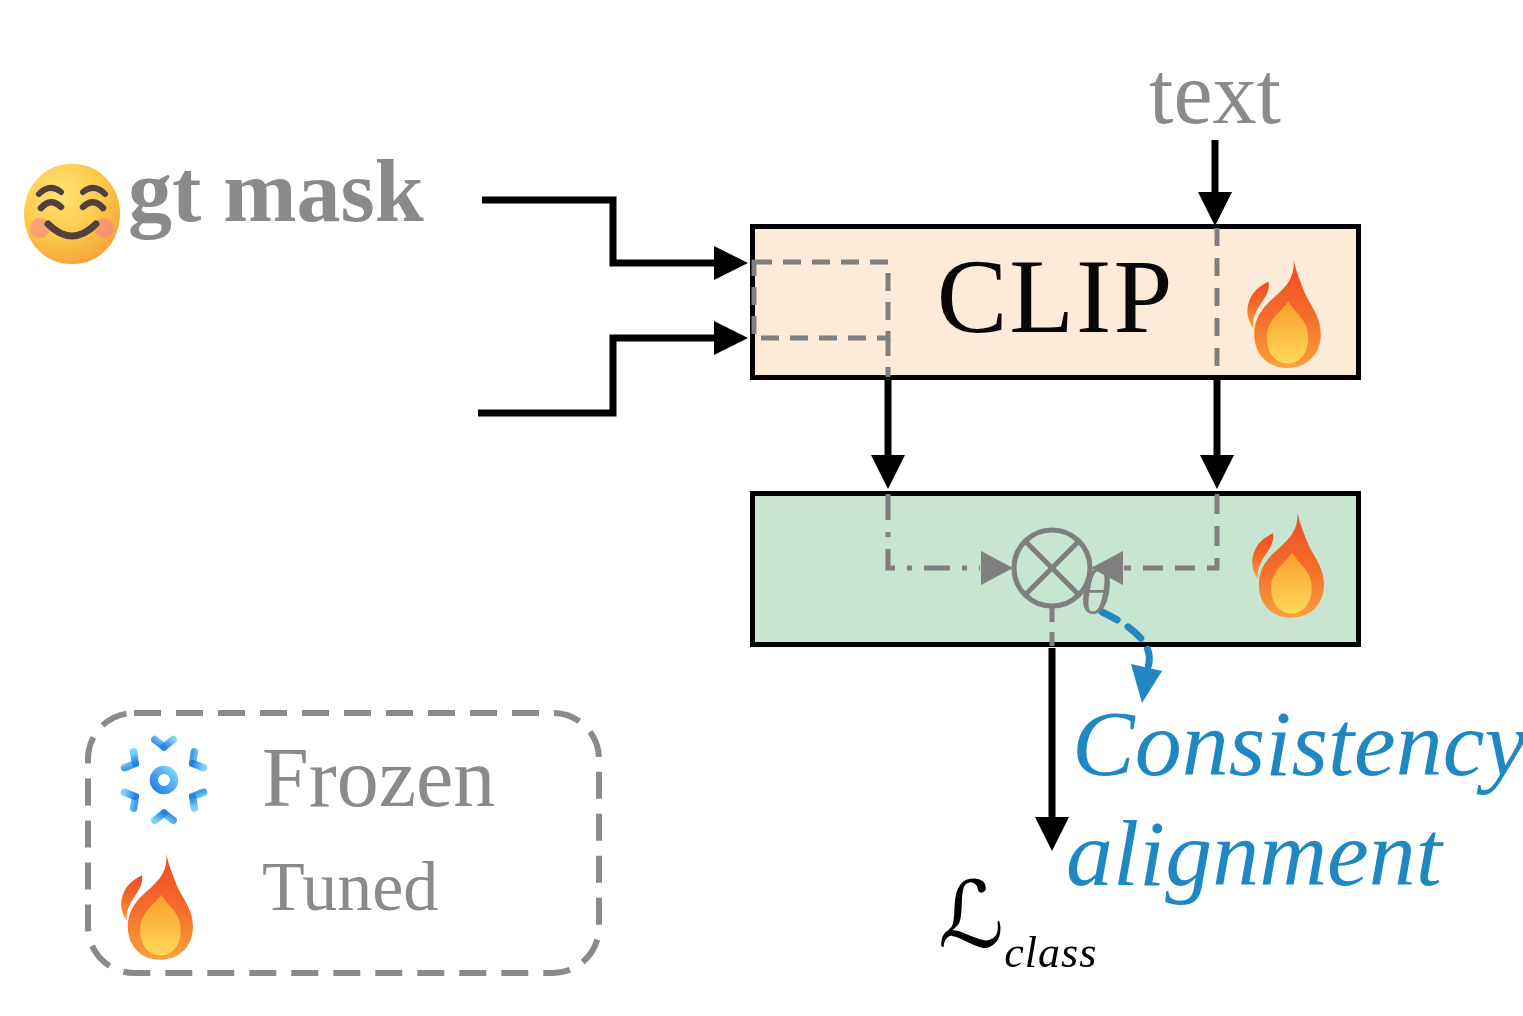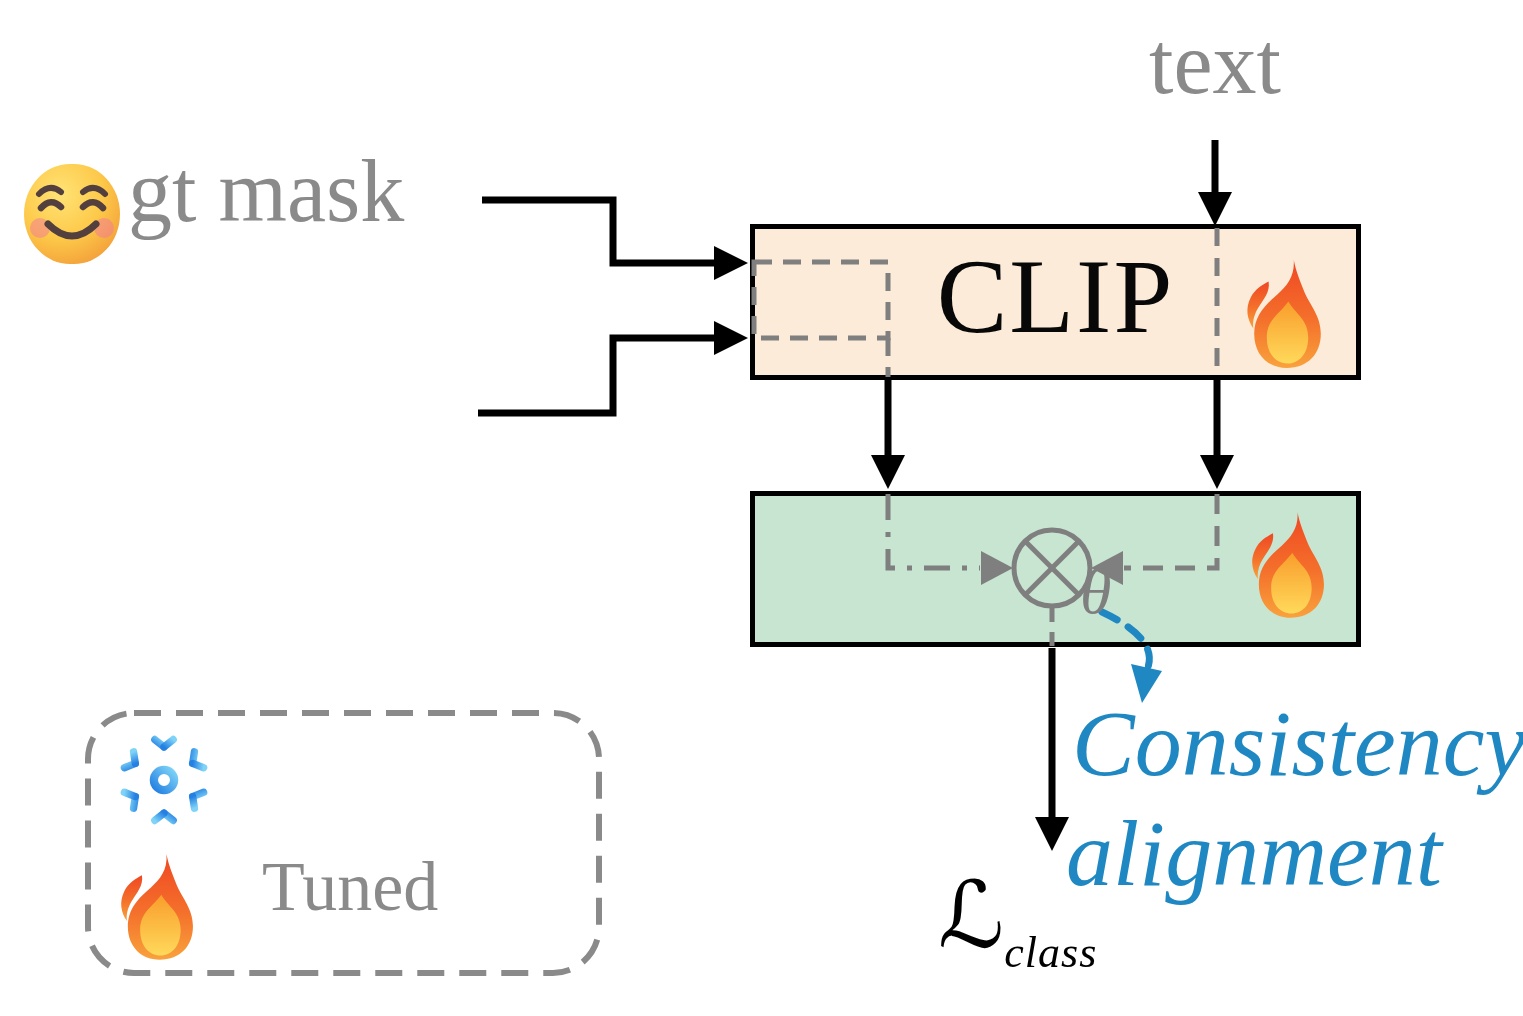--- a/index.html
+++ b/index.html
@@ -35,21 +35,21 @@
   svg.overlay{
     position:absolute;left:0;top:0;z-index:5;
     pointer-events:none;
   }
   .icon{position:absolute;z-index:10;}
   .glabel{
     position:absolute;z-index:10;
     color:var(--label-gray);
     font-size:88px;line-height:1.05;white-space:nowrap;
   }
-  .centered{transform:translateX(-50%);}
+  .centered{transform:translateX(-50%);margin-top:30px;}
   .blue-label{
     position:absolute;z-index:10;
     color:var(--accent-blue);
     font-style:italic;
     font-size:94px;line-height:1.0;white-space:nowrap;
   }
   #theta-label{
     position:absolute;z-index:10;
     color:var(--connector-gray);
     font-style:italic;
@@ -148,32 +148,33 @@
       <polygon class="k-head" points="1052,851 1035,817 1069,817"></polygon>
     </g>
 
     <g>
       <path class="b-line" d="M 1102 612 Q 1162 640 1146 672" stroke-dasharray="17 13" stroke-linecap="round"></path>
       <polygon class="b-head" points="1142,703 1162,671 1131,664"></polygon>
     </g>
   </svg>
 
   <div class="glabel centered" style="left:1215px;top:18px;">text</div>
-  <div class="glabel" style="left:128px;top:146px;">gt mask</div>
+  <div class="glabel" style="left:128px;top:146px;font-weight:bold;">gt mask</div>
 
   <div id="theta-label" style="left:1080px;top:560px;">θ</div>
 
   <div class="blue-label" style="left:1072px;top:696px;">Consistency</div>
   <div class="blue-label" style="left:1066px;top:806px;font-style:italic;">alignment</div>
 
   <div id="loss-label" style="left:938px;top:870px;">
     <span class="loss-sym">ℒ</span><sub>class</sub>
   </div>
 
   <div id="legend">
+    <div class="glabel" style="left:177px;top:24px;font-size:84px;">Frozen</div>
     <div class="glabel" style="left:177px;top:140px;font-size:70px;">Tuned</div>
   </div>
 
   <svg class="icon" style="left:22px;top:162px;" width="100" height="104" viewBox="0 0 100 104">
     <defs>
       <radialGradient id="faceG" cx="38%" cy="30%" r="80%">
         <stop offset="0%" stop-color="#FFE376"></stop>
         <stop offset="55%" stop-color="#FDC949"></stop>
         <stop offset="100%" stop-color="#F29B38"></stop>
       </radialGradient>

